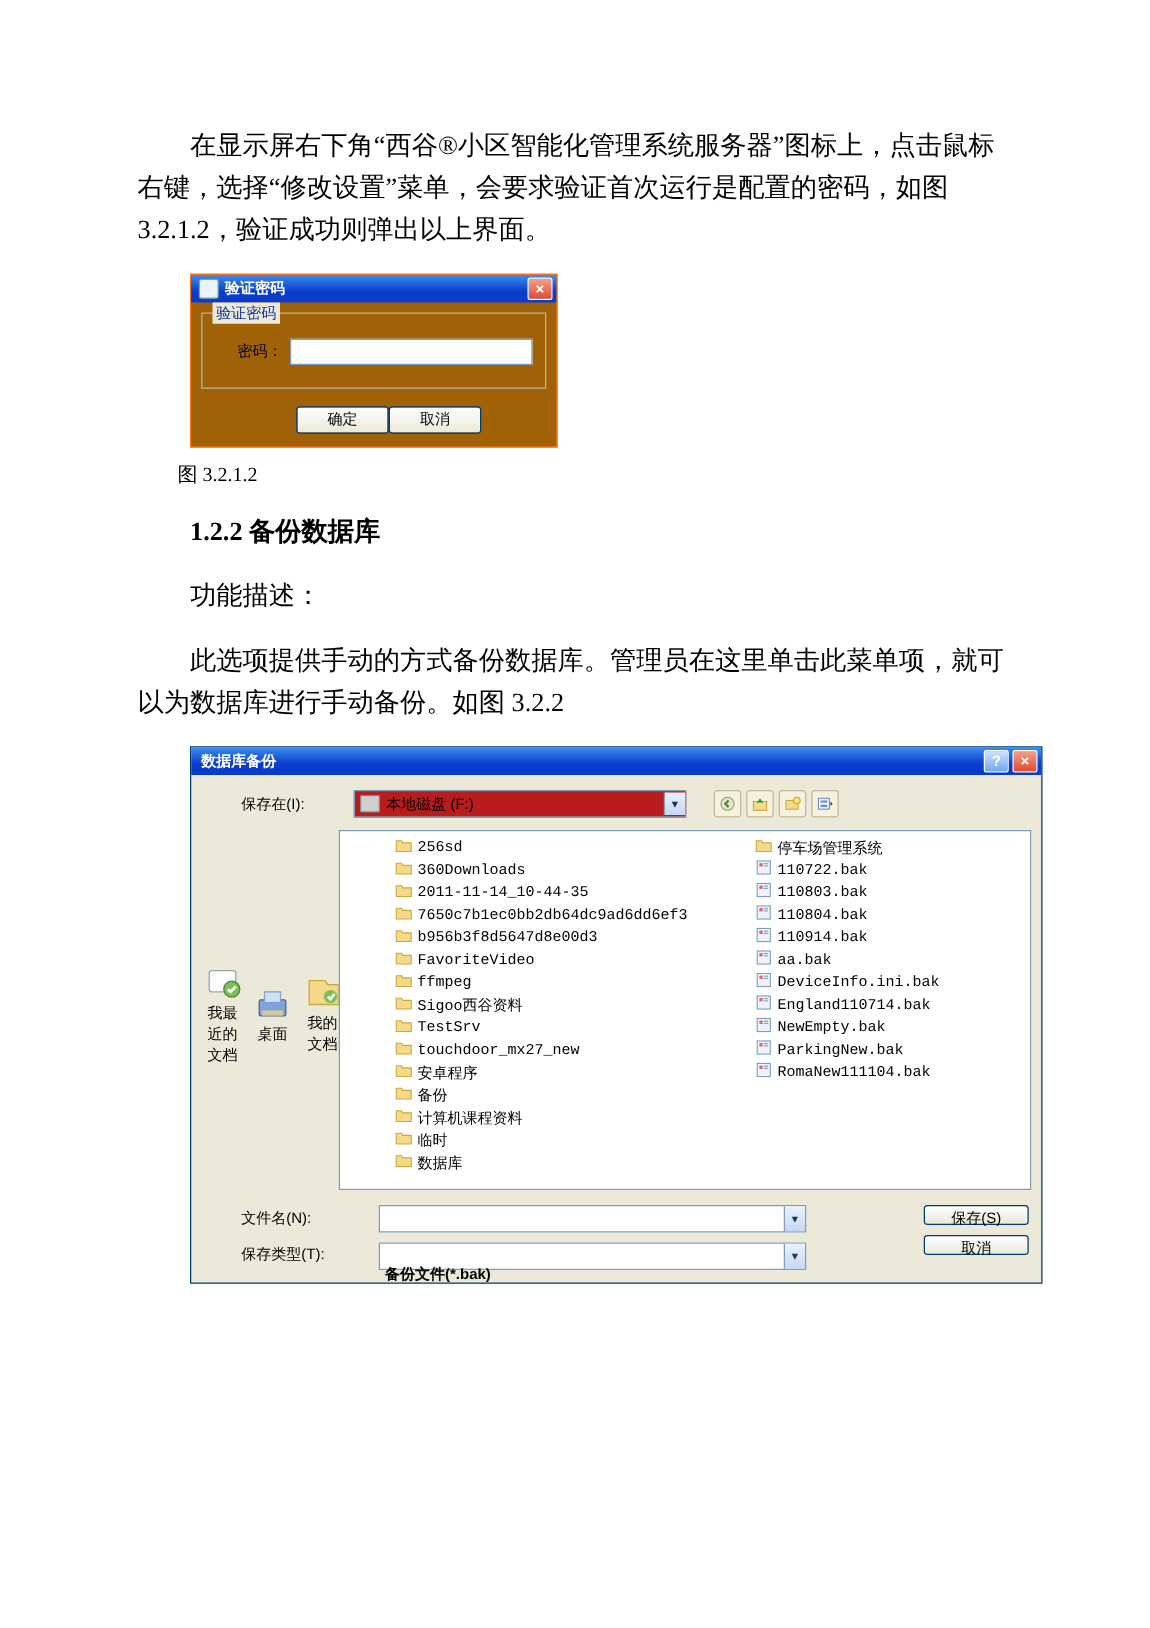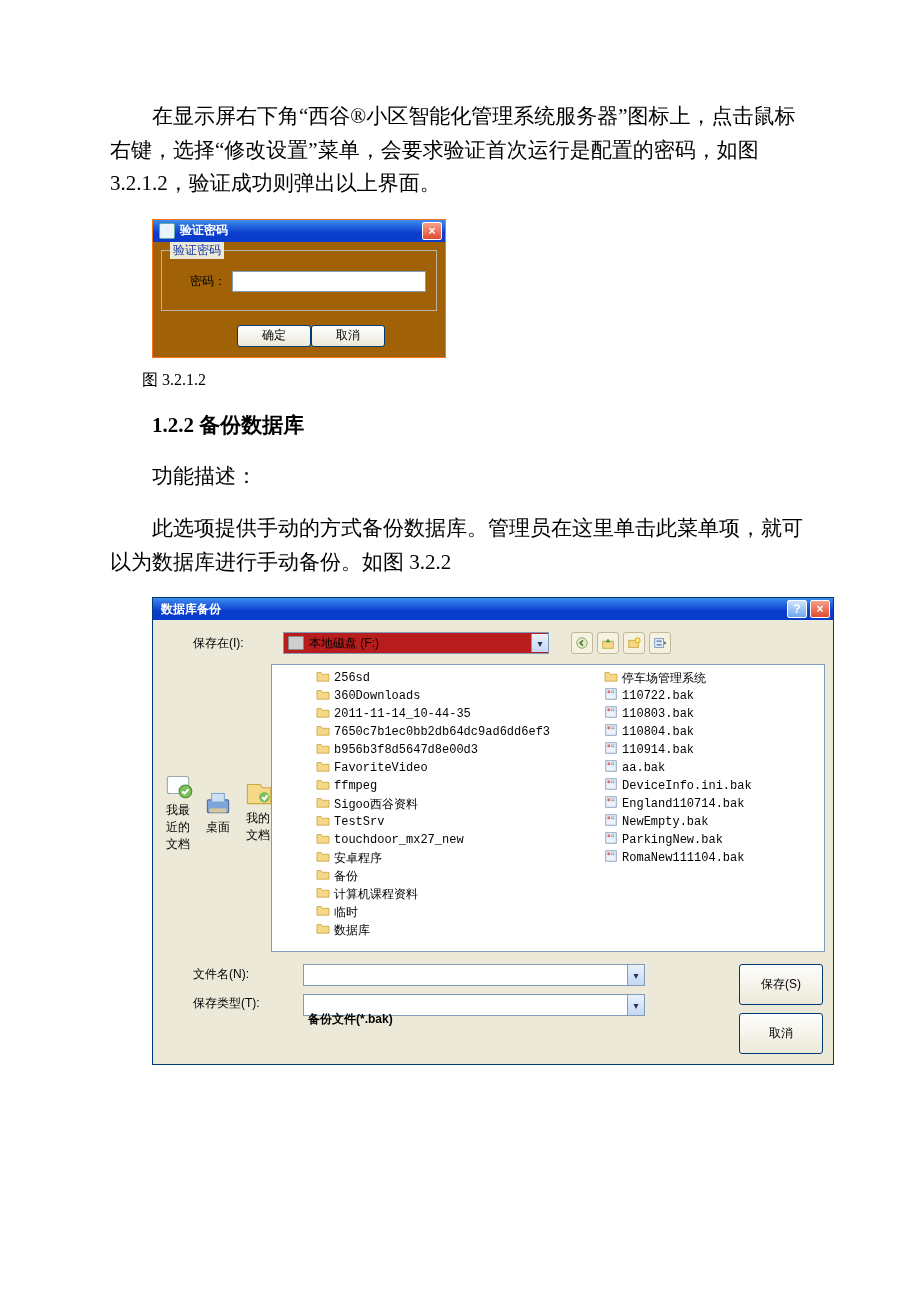--- a/index.html
+++ b/index.html
@@ -159,21 +159,21 @@
   .botrow2 { display: flex; padding: 6px 10px 10px 10px; align-items: start; }
   .botlabels { width: 110px; padding-left: 30px; display: flex; flex-direction: column; gap: 12px; padding-top: 2px;}
   .botlabels label { display:block; }
   .botfields { flex: 1; display:flex; flex-direction:column; gap: 8px; }
   .combo2 {
     display:flex; background:#fff; border:1px solid #7f9db9; height:20px; width: 340px;
   }
   .combo2 .ctxt { flex:1; padding: 16px 4px; font-weight: bold; }
   .combo2 .ddbtn { width:16px; background: linear-gradient(#eaf1fb,#c4d7f3); border-left:1px solid #7f9db9; display:flex; align-items:center; justify-content:center; font-size:10px; color:#235; cursor:pointer;}
   .botbtns { display:flex; flex-direction:column; gap:8px; margin-left: 20px; }
-  .botbtns .xpbtn { min-width: 84px; height: 41px; }
+  .botbtns .xpbtn { min-width: 84px; height: 16px; }
 
   
   .folder-shape { fill: #f6d988; stroke: #caa93e; stroke-width:1; }
   .bak-shape { fill: #eef3fb; stroke: #7f9db9; }
 </style>
 </head>
 <body>
 
 <div class="page">
 

